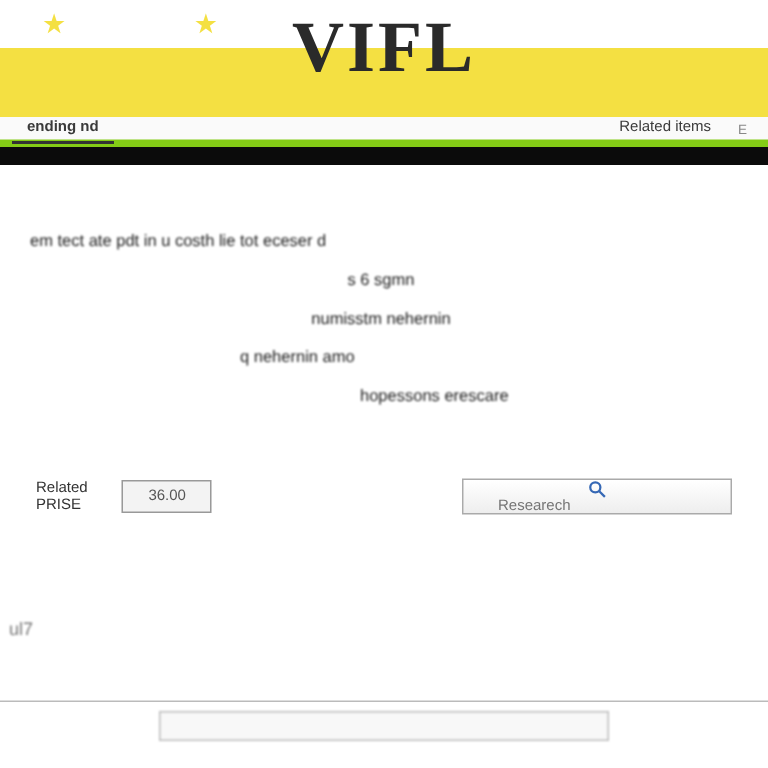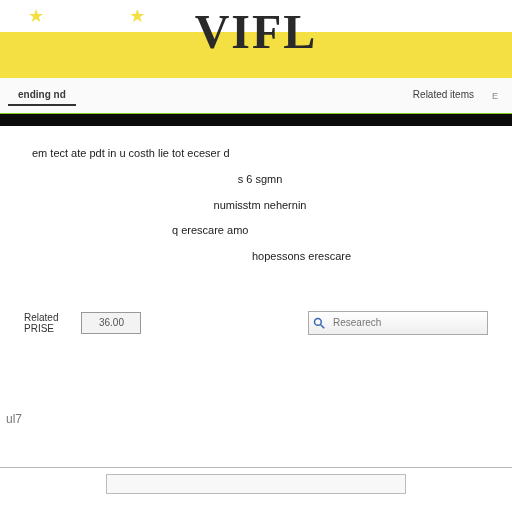--- a/index.html
+++ b/index.html
@@ -6,45 +6,45 @@
   html, body { width: 512px; height: 512px; overflow: hidden; font-family: Arial, Helvetica, sans-serif; background: #fff; }
   .page { width: 512px; height: 512px; position: relative; background: #fff; filter: blur(0.3px); }
 
   
   .banner { position: relative; height: 78px; background: #f4e042; overflow: hidden; }
   .banner .whitebar { position: absolute; top: 0; left: 0; right: 0; height: 32px; background: #fff; display: flex; align-items: center; }
   .banner .stars { color: #f4e042; font-size: 18px; letter-spacing: 40px; padding-left: 28px; }
   .banner .logo { position: absolute; left: 50%; top: 4px; transform: translateX(-50%); font-size: 48px; font-weight: 600; color: #2a2a2a; letter-spacing: 2px; font-family: Georgia, 'Times New Roman', serif; text-align: center; }
 
   
-  .tabrow { display: flex; align-items: center; height: 36px; padding: 0 8px; font-size: 10px; color: #3a3a3a; border-bottom: 1px solid #84cc16; background: #fafafa; }
+  .tabrow { display: flex; align-items: center; height: 20px; padding: 0 8px; font-size: 10px; color: #3a3a3a; border-bottom: 5px solid #84cc16; background: #fafafa; }
   .tabrow .tab { padding: 4px 10px; margin-right: 8px; border-bottom: 2px solid transparent; }
   .tabrow .tab.active { border-bottom-color: #333; font-weight: 600; }
   .tabrow .spacer { flex: 1; }
   .tabrow .right { font-size: 9px; color: #888; padding-right: 6px; }
 
   
   .blackbar { height: 12px; background: #0b0b0b; }
 
   
-  .main { padding: 18px 24px 10px 32px; }
+  .main { padding: 18px 24px 10px 20px; margin-top: 24px; }
   .content { font-size: 11px; line-height: 1.8; color: #202020; filter: blur(0.6px); }
   .content p { margin-bottom: 6px; }
   .content .l1 { }
   .content .l2 { }
   .content .l3 { text-align: center; }
   .content .l4 { text-align: center; }
   .content .l5 { padding-left: 140px; }
   .content .l6 { padding-left: 220px; }
 
   
   .formrow { display: flex; align-items: center; gap: 12px; margin-top: 28px; padding: 0 24px; }
   .formrow .lbl { font-size: 10px; color: #333; filter: blur(0.5px); }
   .formrow .amount-box { width: 60px; height: 22px; border: 1px solid #999; background: #f3f3f3; font-size: 10px; display: flex; align-items: center; justify-content: center; color: #555; margin-left: 11px; }
-  .searchwrap { display: flex; align-items: center; border: 1px solid #aaa; height: 24px; background: linear-gradient(#fff,#eee); width: 180px; }
+  .searchwrap { display: flex; align-items: center; border: 1px solid #aaa; height: 24px; background: linear-gradient(#fff,#eee); width: 180px; flex-direction: column; }
   .searchwrap .sicon { width: 20px; height: 20px; display: flex; align-items: center; justify-content: center; color: #3568b5; font-size: 12px; }
   .searchwrap input { border: none; outline: none; flex: 1; font-size: 10px; padding: 0 4px; background: transparent; color: #444; }
 
   
   .wm { position: absolute; left: 6px; bottom: 86px; font-size: 12px; color: #777; filter: blur(0.6px); }
   .footer { position: absolute; left: 0; right: 0; bottom: 44px; height: 1px; background: #bbb; }
   .foot-input { position: absolute; left: 50%; bottom: 18px; transform: translateX(-50%); width: 300px; height: 20px; border: 1px solid #bbb; background: #f8f8f8; font-size: 9px; color: #666; display: flex; align-items: center; padding: 0 6px; filter: blur(0.6px); }
 </style>
 </head>
 <body>
@@ -65,21 +65,21 @@
     <div class="right">E</div>
   </div>
 
   <div class="blackbar"></div>
 
   <div class="main">
     <div class="content">
       <p class="l1">em   tect    ate  pdt  in     u   costh     lie  tot eceser d</p>
       <p class="l3">s  6  sgmn</p>
       <p class="l4">numisstm  nehernin</p>
-      <p class="l5">q  erescare     amo</p>
+      <p class="l5">q  nehernin     amo</p>
       <p class="l6">hopessons  erescare</p>
     </div>
   </div>
 
   <div class="formrow">
     <div>
       <div class="lbl">Related</div>
       <div class="lbl">PRISE</div>
     </div>
     <div class="amount-box">36.00</div>

